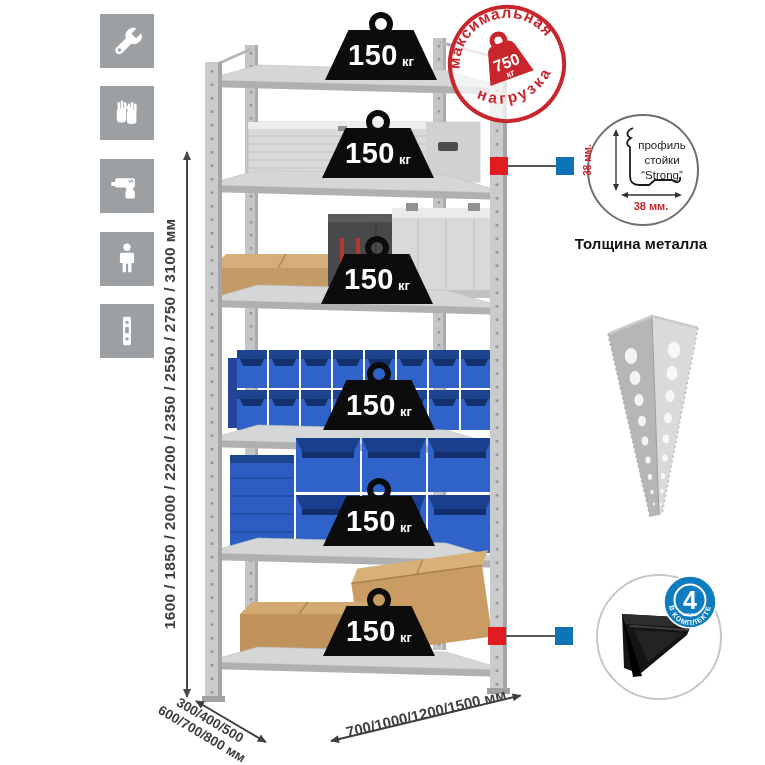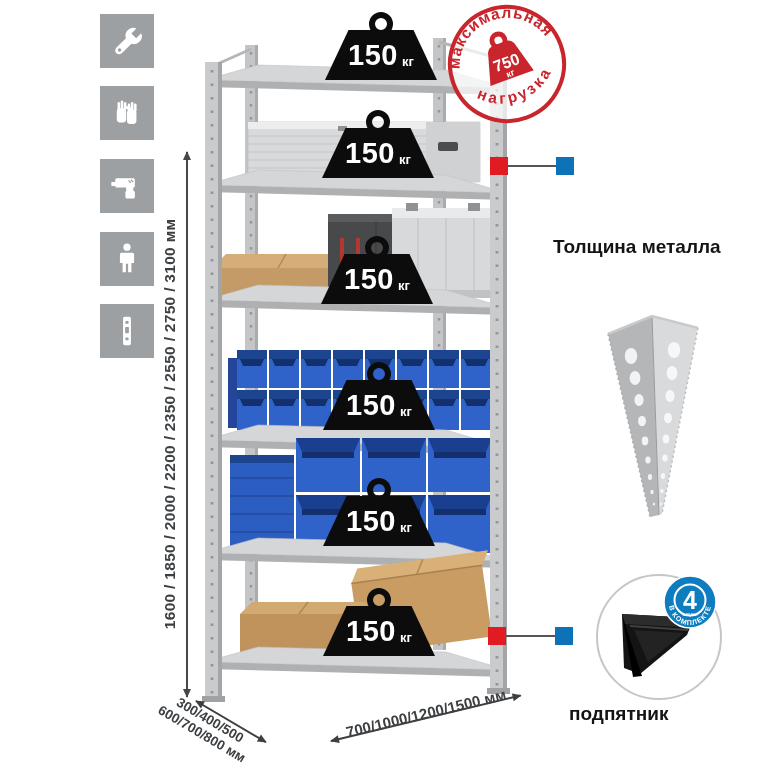--- a/index.html
+++ b/index.html
@@ -54,21 +54,21 @@
   .detail-circle{position:absolute;border-radius:50%;background:#fff;}
   .profile-circle{left:587px;top:114px;width:108px;height:108px;border:2px solid #6f6f6f;}
   .foot-circle{left:596px;top:574px;width:122px;height:122px;border:2px solid #c6c6c6;}
   .profile-text{position:absolute;left:44px;top:22px;width:58px;text-align:center;
                 font-size:11.5px;line-height:1.3;color:#222;}
   .dim-red-v{position:absolute;left:-2px;top:44px;width:0;height:0;}
   .dim-red-v>span{position:absolute;transform:translate(-50%,-50%) rotate(-90deg);white-space:nowrap;
                   font-size:10px;font-weight:700;color:#c9252c;}
   .dim-red-h{position:absolute;left:34px;top:84px;width:56px;text-align:center;
              font-size:11px;font-weight:700;color:#c9252c;}
-  .caption{position:absolute;font-size:19px;font-weight:700;color:#141414;line-height:1.35;}
+  .caption{position:absolute;text-align:center;font-size:15px;font-weight:700;color:#141414;line-height:1.35;}
   .caption.profile-cap{left:553px;top:234px;width:176px;}
   .caption.foot-cap{left:569px;top:701px;width:176px;}
 </style>
 </head>
 <body>
 
 <div class="canvas">
 
   <div class="icon-box" style="top:14px">
     <svg width="44" height="44" viewBox="0 0 56 56">
@@ -374,20 +374,40 @@
     </g>
   </svg>
 
   <div class="sq red" style="left:490px;top:157px"></div>
   <div class="conn-line" style="left:508px;top:165px;width:48px"></div>
   <div class="sq blue" style="left:556px;top:157px"></div>
   <div class="sq red" style="left:488px;top:627px"></div>
   <div class="conn-line" style="left:506px;top:635px;width:49px"></div>
   <div class="sq blue" style="left:555px;top:627px"></div>
 
+  <div class="detail-circle profile-circle">
+    <svg class="abs" style="left:0;top:0" width="108" height="108" viewBox="0 0 108 108">
+      <path d="M44,12 c-7,3 -7,8 -2,10 c-5,3 -5,7 -1,9 L41,60 c0,6 3,9 9,9 L60,69 l6,-5 h17 c5,4 9,2 8,-3" fill="none" stroke="#1a1a1a" stroke-width="1.8"></path>
+      <line x1="27" y1="18" x2="27" y2="70" stroke="#333" stroke-width="1.4"></line>
+      <path d="M27,13 l-3,7 h6 Z" fill="#333"></path>
+        <path d="M27,75 l-3,-7 h6 Z" fill="#333"></path>
+      <line x1="37" y1="79" x2="88" y2="79" stroke="#333" stroke-width="1.4"></line>
+      <path d="M32,79 l7,-3 v6 Z" fill="#333"></path>
+        <path d="M93,79 l-7,-3 v6 Z" fill="#333"></path>
+    </svg>
+    <div class="profile-text">
+      <div>профиль</div>
+      <div>стойки</div>
+      <div>“Strong”</div>
+    </div>
+    <div class="dim-red-v">
+        <span>38 мм.</span>
+      </div>
+    <div class="dim-red-h">38 мм.</div>
+  </div>
   <div class="caption profile-cap">
     <div>Толщина металла</div>
   </div>
 
   <svg class="abs" style="left:602px;top:310px" width="100" height="215" viewBox="0 0 100 215">
     <polygon points="50,6 96,18 60,204 57,205" fill="#d8dadc"></polygon>
     <polygon points="6,24 50,6 57,205 48,207" fill="#b4b6b8"></polygon>
     <line x1="50" y1="6" x2="57" y2="205" stroke="#9a9c9e" stroke-width="1"></line>
     <polyline points="6,24 50,6 96,18" fill="none" stroke="#c8cacc" stroke-width="2.5"></polyline>
     <line x1="6" y1="24" x2="48" y2="207" stroke="#a9abad" stroke-width="1.5" stroke-dasharray="2 3"></line>
@@ -429,21 +449,20 @@
     <circle cx="28" cy="28" r="26" fill="#0d7dbf" stroke="#ffffff" stroke-width="1.5"></circle>
     <circle cx="28" cy="26" r="15.5" fill="none" stroke="#ffffff" stroke-width="2"></circle>
     <text x="28" y="35" font-size="25" font-weight="bold" fill="#fff" text-anchor="middle">4</text>
     <text x="28" y="41.5" font-size="5.5" fill="#fff" text-anchor="middle">штуки</text>
     <path id="arcBadge" d="M 7 30 A 21 21 0 0 0 49 30" fill="none"></path>
     <text font-size="7" font-weight="bold" fill="#fff" letter-spacing="1" style="text-transform:uppercase">
       <textPath href="#arcBadge" startOffset="50%" text-anchor="middle">в комплекте</textPath>
     </text>
   </svg>
   <div class="caption foot-cap">
-    <div>подпятник</div>
   </div>
 
   <div class="dim-arrow depth-arrow"></div>
   <div class="depth-text">
     <span><span>300/400/500</span><br><span>600/700/800 мм</span></span>
   </div>
   <div class="dim-arrow width-arrow"></div>
   <div class="width-text">
     <span>700/1000/1200/1500 мм</span>
   </div>

